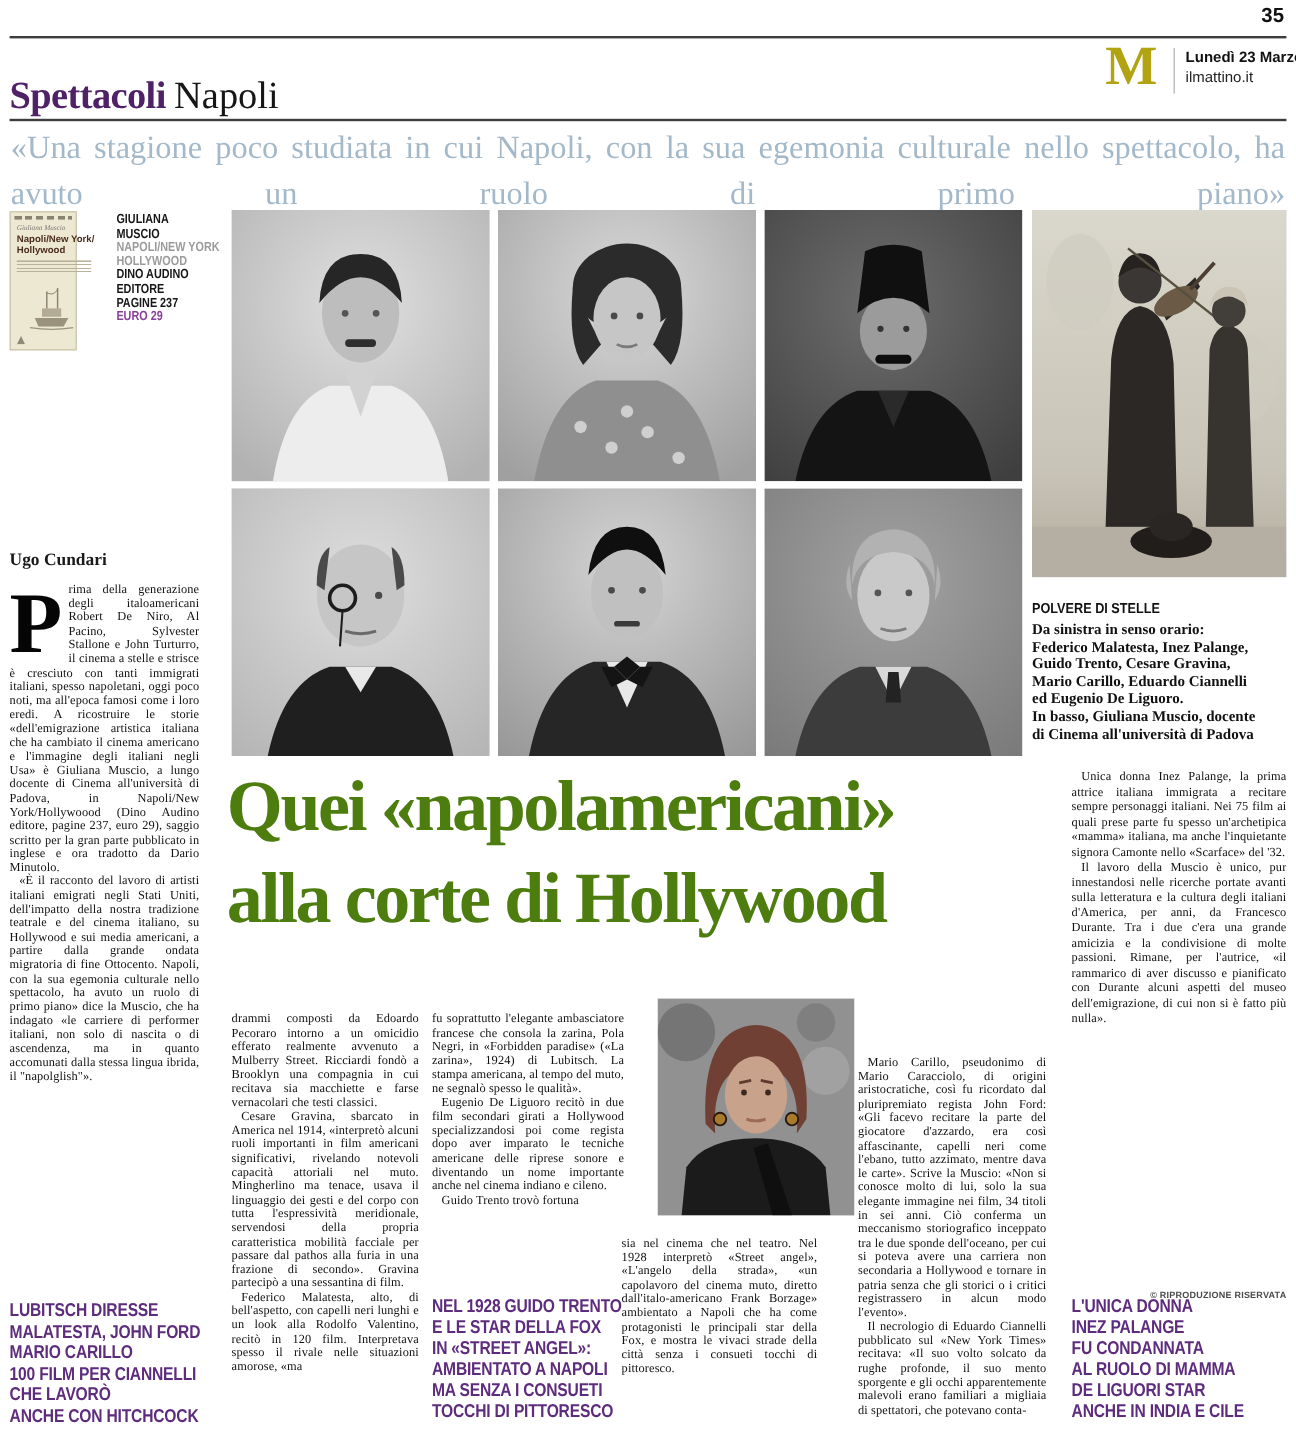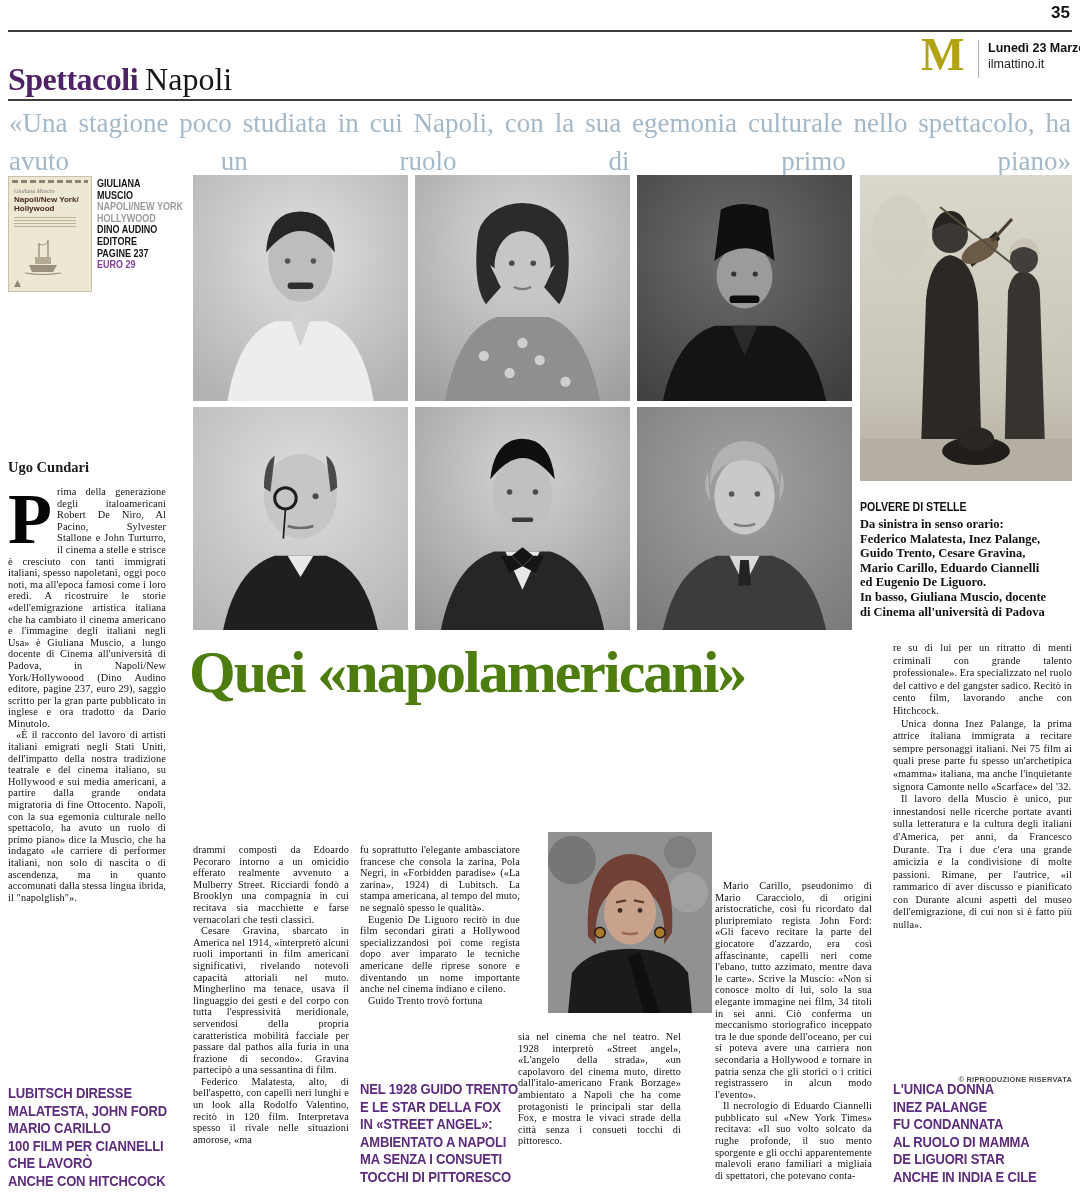--- a/index.html
+++ b/index.html
@@ -10,21 +10,21 @@
   .masthead{position:absolute;top:36px;left:8px;font-size:32px;font-weight:bold;color:#4f2166;letter-spacing:-0.5px;margin-top:25px;}
   .masthead .edition{font-weight:normal;color:#161616;margin-left:7px;letter-spacing:0;}
   .mlogo{position:absolute;left:921px;top:32px;font:bold 46px/46px "Liberation Serif",serif;color:#b1a311;}
   .vdiv{position:absolute;left:978px;top:40px;width:1px;height:38px;background:#b0b0b0;}
   .datebox{position:absolute;left:988px;top:41px;font-family:"Liberation Sans",sans-serif;}
   .date{font-weight:bold;font-size:12.5px;color:#111;white-space:nowrap;}
   .site{font-size:12.5px;color:#222;margin-top:2px;}
   .standfirst{position:absolute;left:9px;right:9px;top:104px;color:#a3b8c8;font-size:27px;line-height:38px;}
   .sline{text-align:justify;text-align-last:justify;}
   
-  .bookcover{position:absolute;left:8px;top:176px;width:84px;height:116px;background:#ede8d2;border:1px solid #c9c2a8;box-sizing:border-box;}
+  .bookcover{position:absolute;left:8px;top:176px;width:56px;height:116px;background:#ede8d2;border:1px solid #c9c2a8;box-sizing:border-box;}
   .bc-topline{position:absolute;left:3px;top:3px;right:3px;height:3px;background:repeating-linear-gradient(90deg,#8a8372 0 6px,transparent 6px 9px);}
   .bc-author{position:absolute;left:5px;top:11px;font:italic 6px "Liberation Serif",serif;color:#777;}
   .bc-title{position:absolute;left:5px;top:19px;width:66px;font:bold 8px/8.5px "Liberation Sans",sans-serif;color:#4a2c1e;}
   .bc-lines{position:absolute;left:5px;top:40px;width:62px;height:12px;background:repeating-linear-gradient(#b9b29a 0 1px,transparent 1px 3px);}
   .bc-ship{position:absolute;left:12px;top:58px;width:44px;height:42px;}
   .bc-mark{position:absolute;left:5px;bottom:4px;width:7px;height:7px;background:#8f8a76;clip-path:polygon(0 100%,50% 0,100% 100%);}
   
   .bookinfo{position:absolute;left:97px;top:178px;font-family:"Liberation Sans",sans-serif;font-weight:bold;
             font-size:11px;line-height:11.6px;transform:scaleX(0.82);transform-origin:0 0;white-space:nowrap;color:#161616;}
   .bi-gray{color:#9b9b9b;}
@@ -291,20 +291,21 @@
     <div class="cap-line">Federico Malatesta, Inez Palange,</div>
     <div class="cap-line">Guido Trento, Cesare Gravina,</div>
     <div class="cap-line">Mario Carillo, Eduardo Ciannelli</div>
     <div class="cap-line">ed Eugenio De Liguoro.</div>
     <div class="cap-line">In basso, Giuliana Muscio, docente</div>
     <div class="cap-line">di Cinema all'università di Padova</div>
   </div>
 
   <div class="headline">
     <div>Quei «napolamericani»</div>
+    <div>alla corte di Hollywood</div>
   </div>
 
   <div class="byline">Ugo Cundari</div>
 
   <div class="col" id="col1">
     <span class="dropcap">P</span>
     <p>rima della generazione degli italoamericani Robert De Niro, Al Pacino, Sylvester Stallone e John Turturro, il cinema a stelle e strisce è cresciuto con tanti immigrati italiani, spesso napoletani, oggi poco noti, ma all'epoca famosi come i loro eredi. A ricostruire le storie «dell'emigrazione artistica italiana che ha cambiato il cinema americano e l'immagine degli italiani negli Usa» è Giuliana Muscio, a lungo docente di Cinema all'università di Padova, in Napoli/New York/Hollywoood (Dino Audino editore, pagine 237, euro 29), saggio scritto per la gran parte pubblicato in inglese e ora tradotto da Dario Minutolo.</p>
     <p class="ind">«È il racconto del lavoro di artisti italiani emigrati negli Stati Uniti, dell'impatto della nostra tradizione teatrale e del cinema italiano, su Hollywood e sui media americani, a partire dalla grande ondata migratoria di fine Ottocento. Napoli, con la sua egemonia culturale nello spettacolo, ha avuto un ruolo di primo piano» dice la Muscio, che ha indagato «le carriere di performer italiani, non solo di nascita o di ascendenza, ma in quanto accomunati dalla stessa lingua ibrida, il "napolglish"».</p>
   </div>
   <div class="col" id="col2">
@@ -318,21 +319,20 @@
     <p class="ind">Guido Trento trovò fortuna</p>
   </div>
   <div class="col" id="col4">
     <p>sia nel cinema che nel teatro. Nel 1928 interpretò «Street angel», «L'angelo della strada», «un capolavoro del cinema muto, diretto dall'italo-americano Frank Borzage» ambientato a Napoli che ha come protagonisti le principali star della Fox, e mostra le vivaci strade della città senza i consueti tocchi di pittoresco.</p>
   </div>
   <div class="col" id="col5">
     <p class="ind">Mario Carillo, pseudonimo di Mario Caracciolo, di origini aristocratiche, così fu ricordato dal pluripremiato regista John Ford: «Gli facevo recitare la parte del giocatore d'azzardo, era così affascinante, capelli neri come l'ebano, tutto azzimato, mentre dava le carte». Scrive la Muscio: «Non si conosce molto di lui, solo la sua elegante immagine nei film, 34 titoli in sei anni. Ciò conferma un meccanismo storiografico inceppato tra le due sponde dell'oceano, per cui si poteva avere una carriera non secondaria a Hollywood e tornare in patria senza che gli storici o i critici registrassero in alcun modo l'evento».</p>
     <p class="ind">Il necrologio di Eduardo Ciannelli pubblicato sul «New York Times» recitava: «Il suo volto solcato da rughe profonde, il suo mento sporgente e gli occhi apparentemente malevoli erano familiari a migliaia di spettatori, che potevano conta-</p>
   </div>
   <div class="col" id="col6">
-    <p>re su di lui per un ritratto di menti criminali con grande talento professionale». Era specializzato nel ruolo del cattivo e del gangster sadico. Recitò in cento film, lavorando anche con Hitchcock.</p>
     <p class="ind">Unica donna Inez Palange, la prima attrice italiana immigrata a recitare sempre personaggi italiani. Nei 75 film ai quali prese parte fu spesso un'archetipica «mamma» italiana, ma anche l'inquietante signora Camonte nello «Scarface» del '32.</p>
     <p class="ind">Il lavoro della Muscio è unico, pur innestandosi nelle ricerche portate avanti sulla letteratura e la cultura degli italiani d'America, per anni, da Francesco Durante. Tra i due c'era una grande amicizia e la condivisione di molte passioni. Rimane, per l'autrice, «il rammarico di aver discusso e pianificato con Durante alcuni aspetti del museo dell'emigrazione, di cui non si è fatto più nulla».</p>
   </div>
 
   <div class="copyright">© RIPRODUZIONE RISERVATA</div>
 
   <div class="pq" id="pq1">
     <div>LUBITSCH DIRESSE</div>
     <div>MALATESTA, JOHN FORD</div>
     <div>MARIO CARILLO</div>

